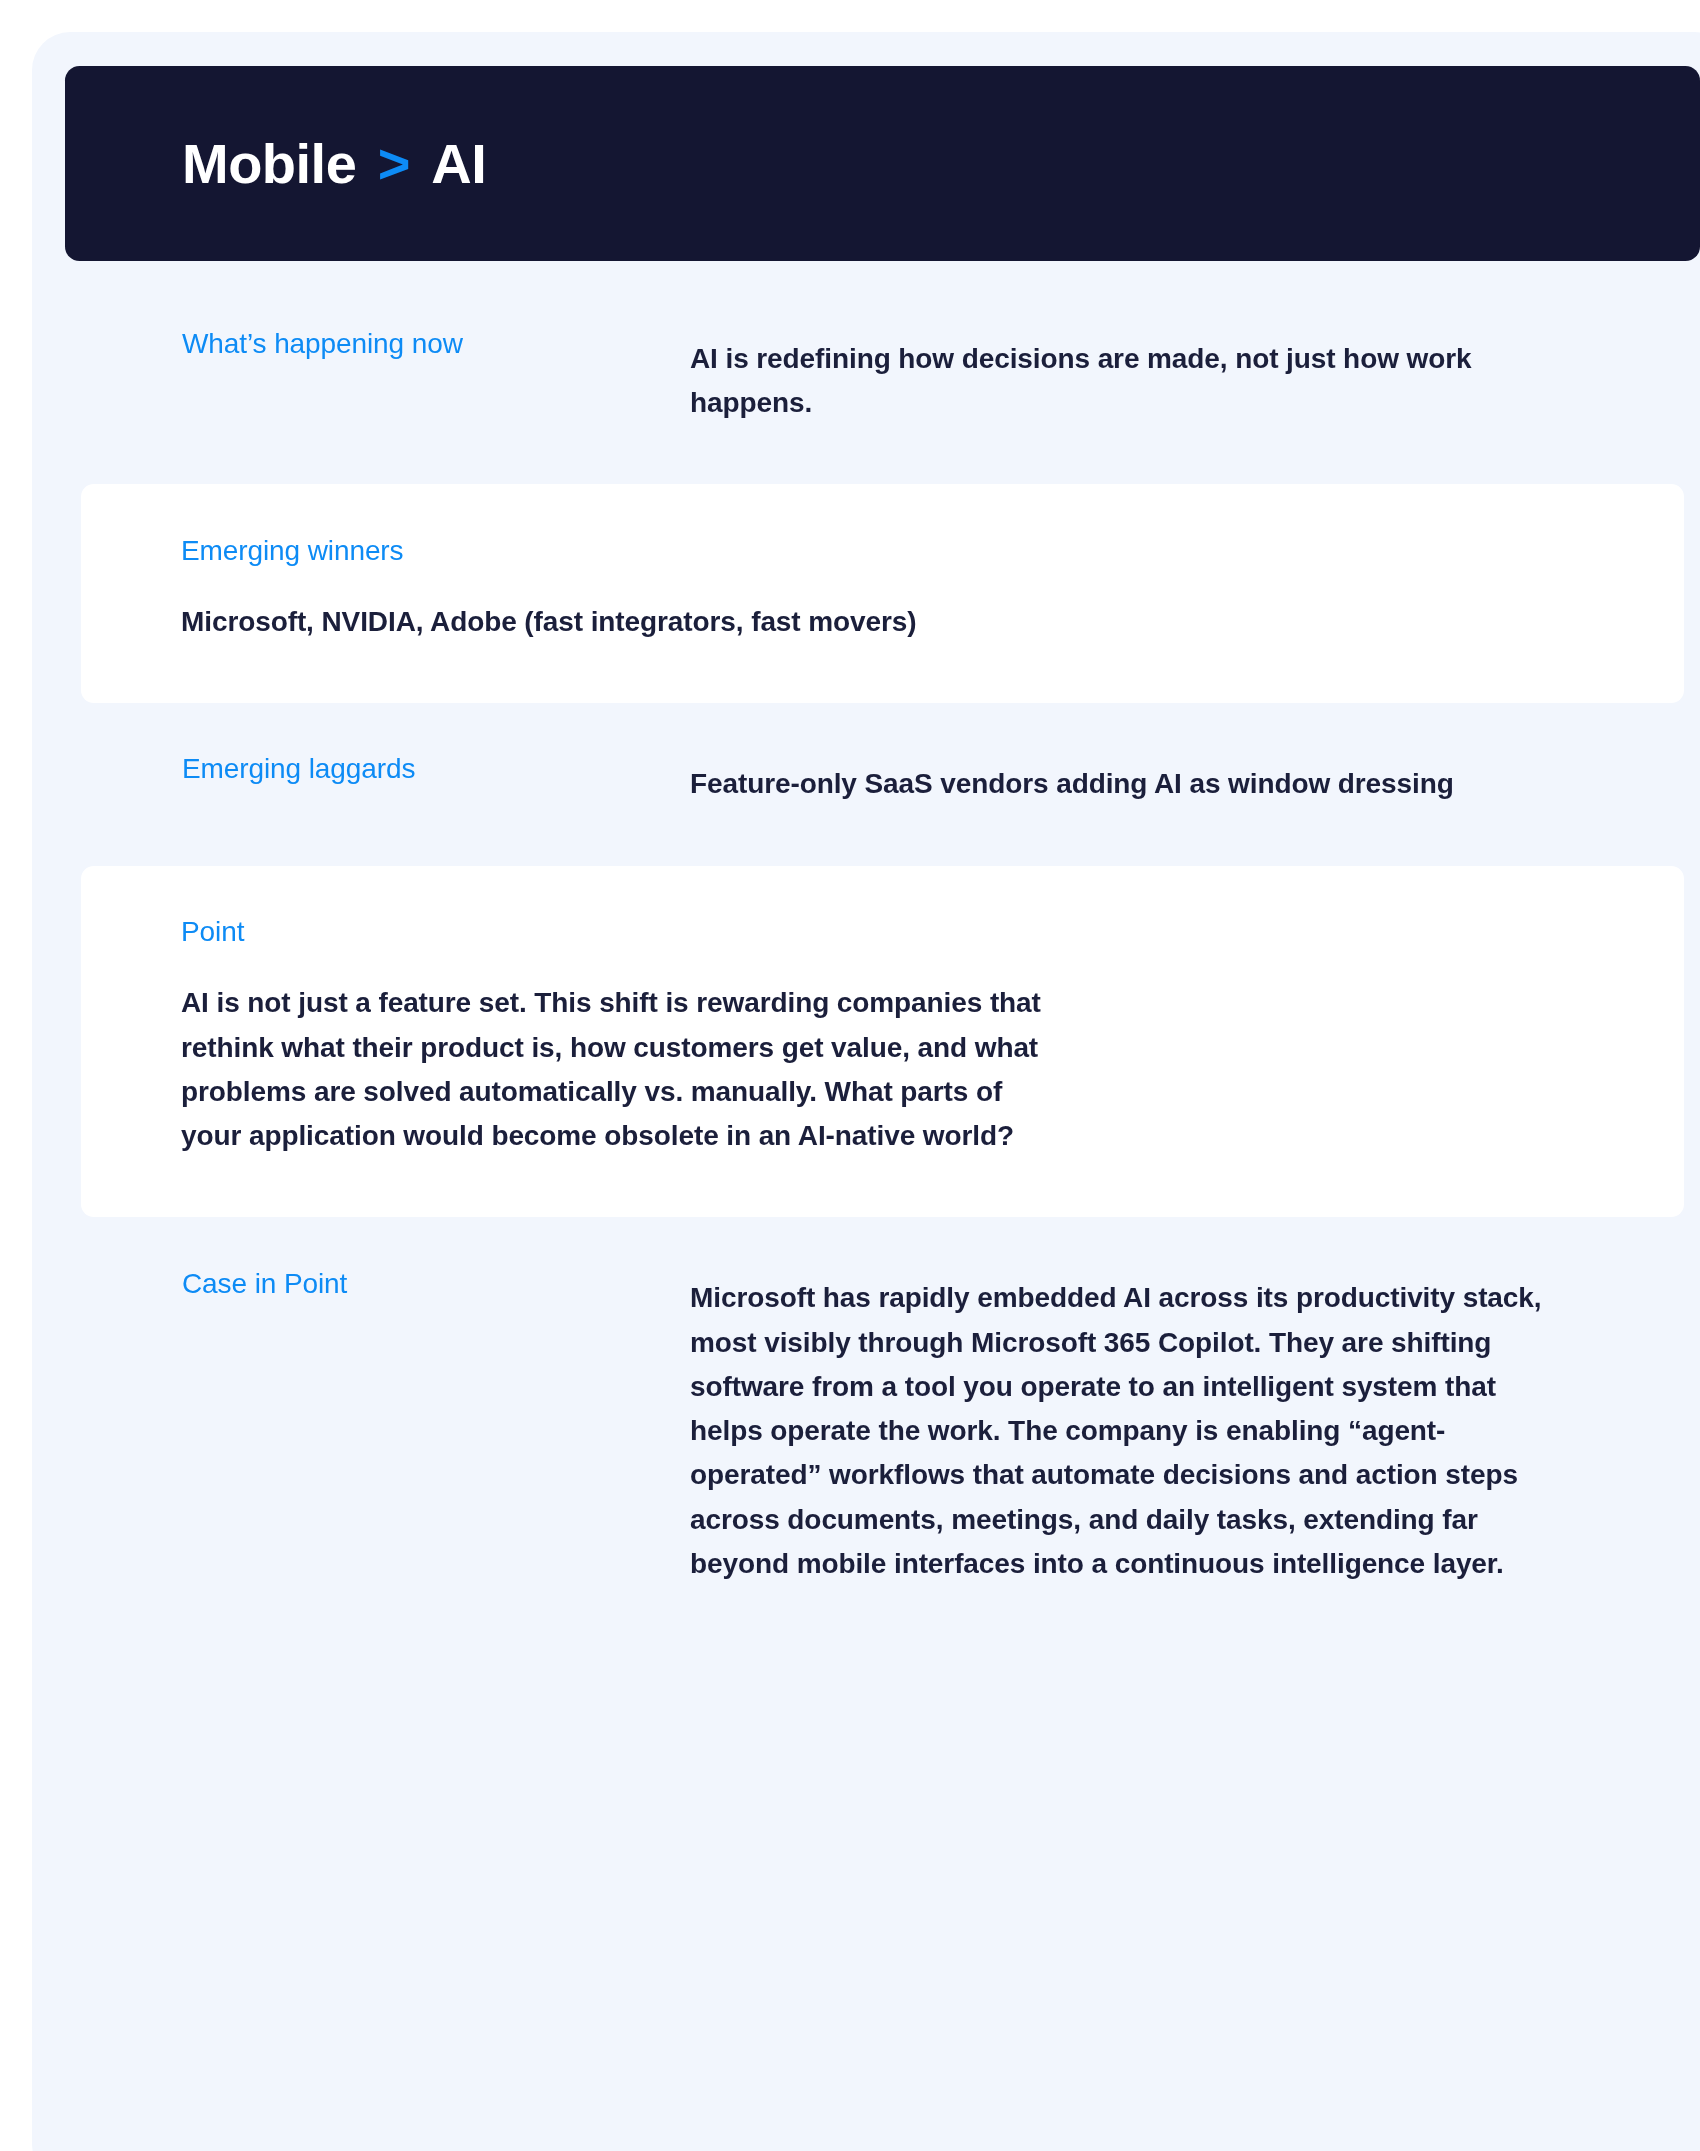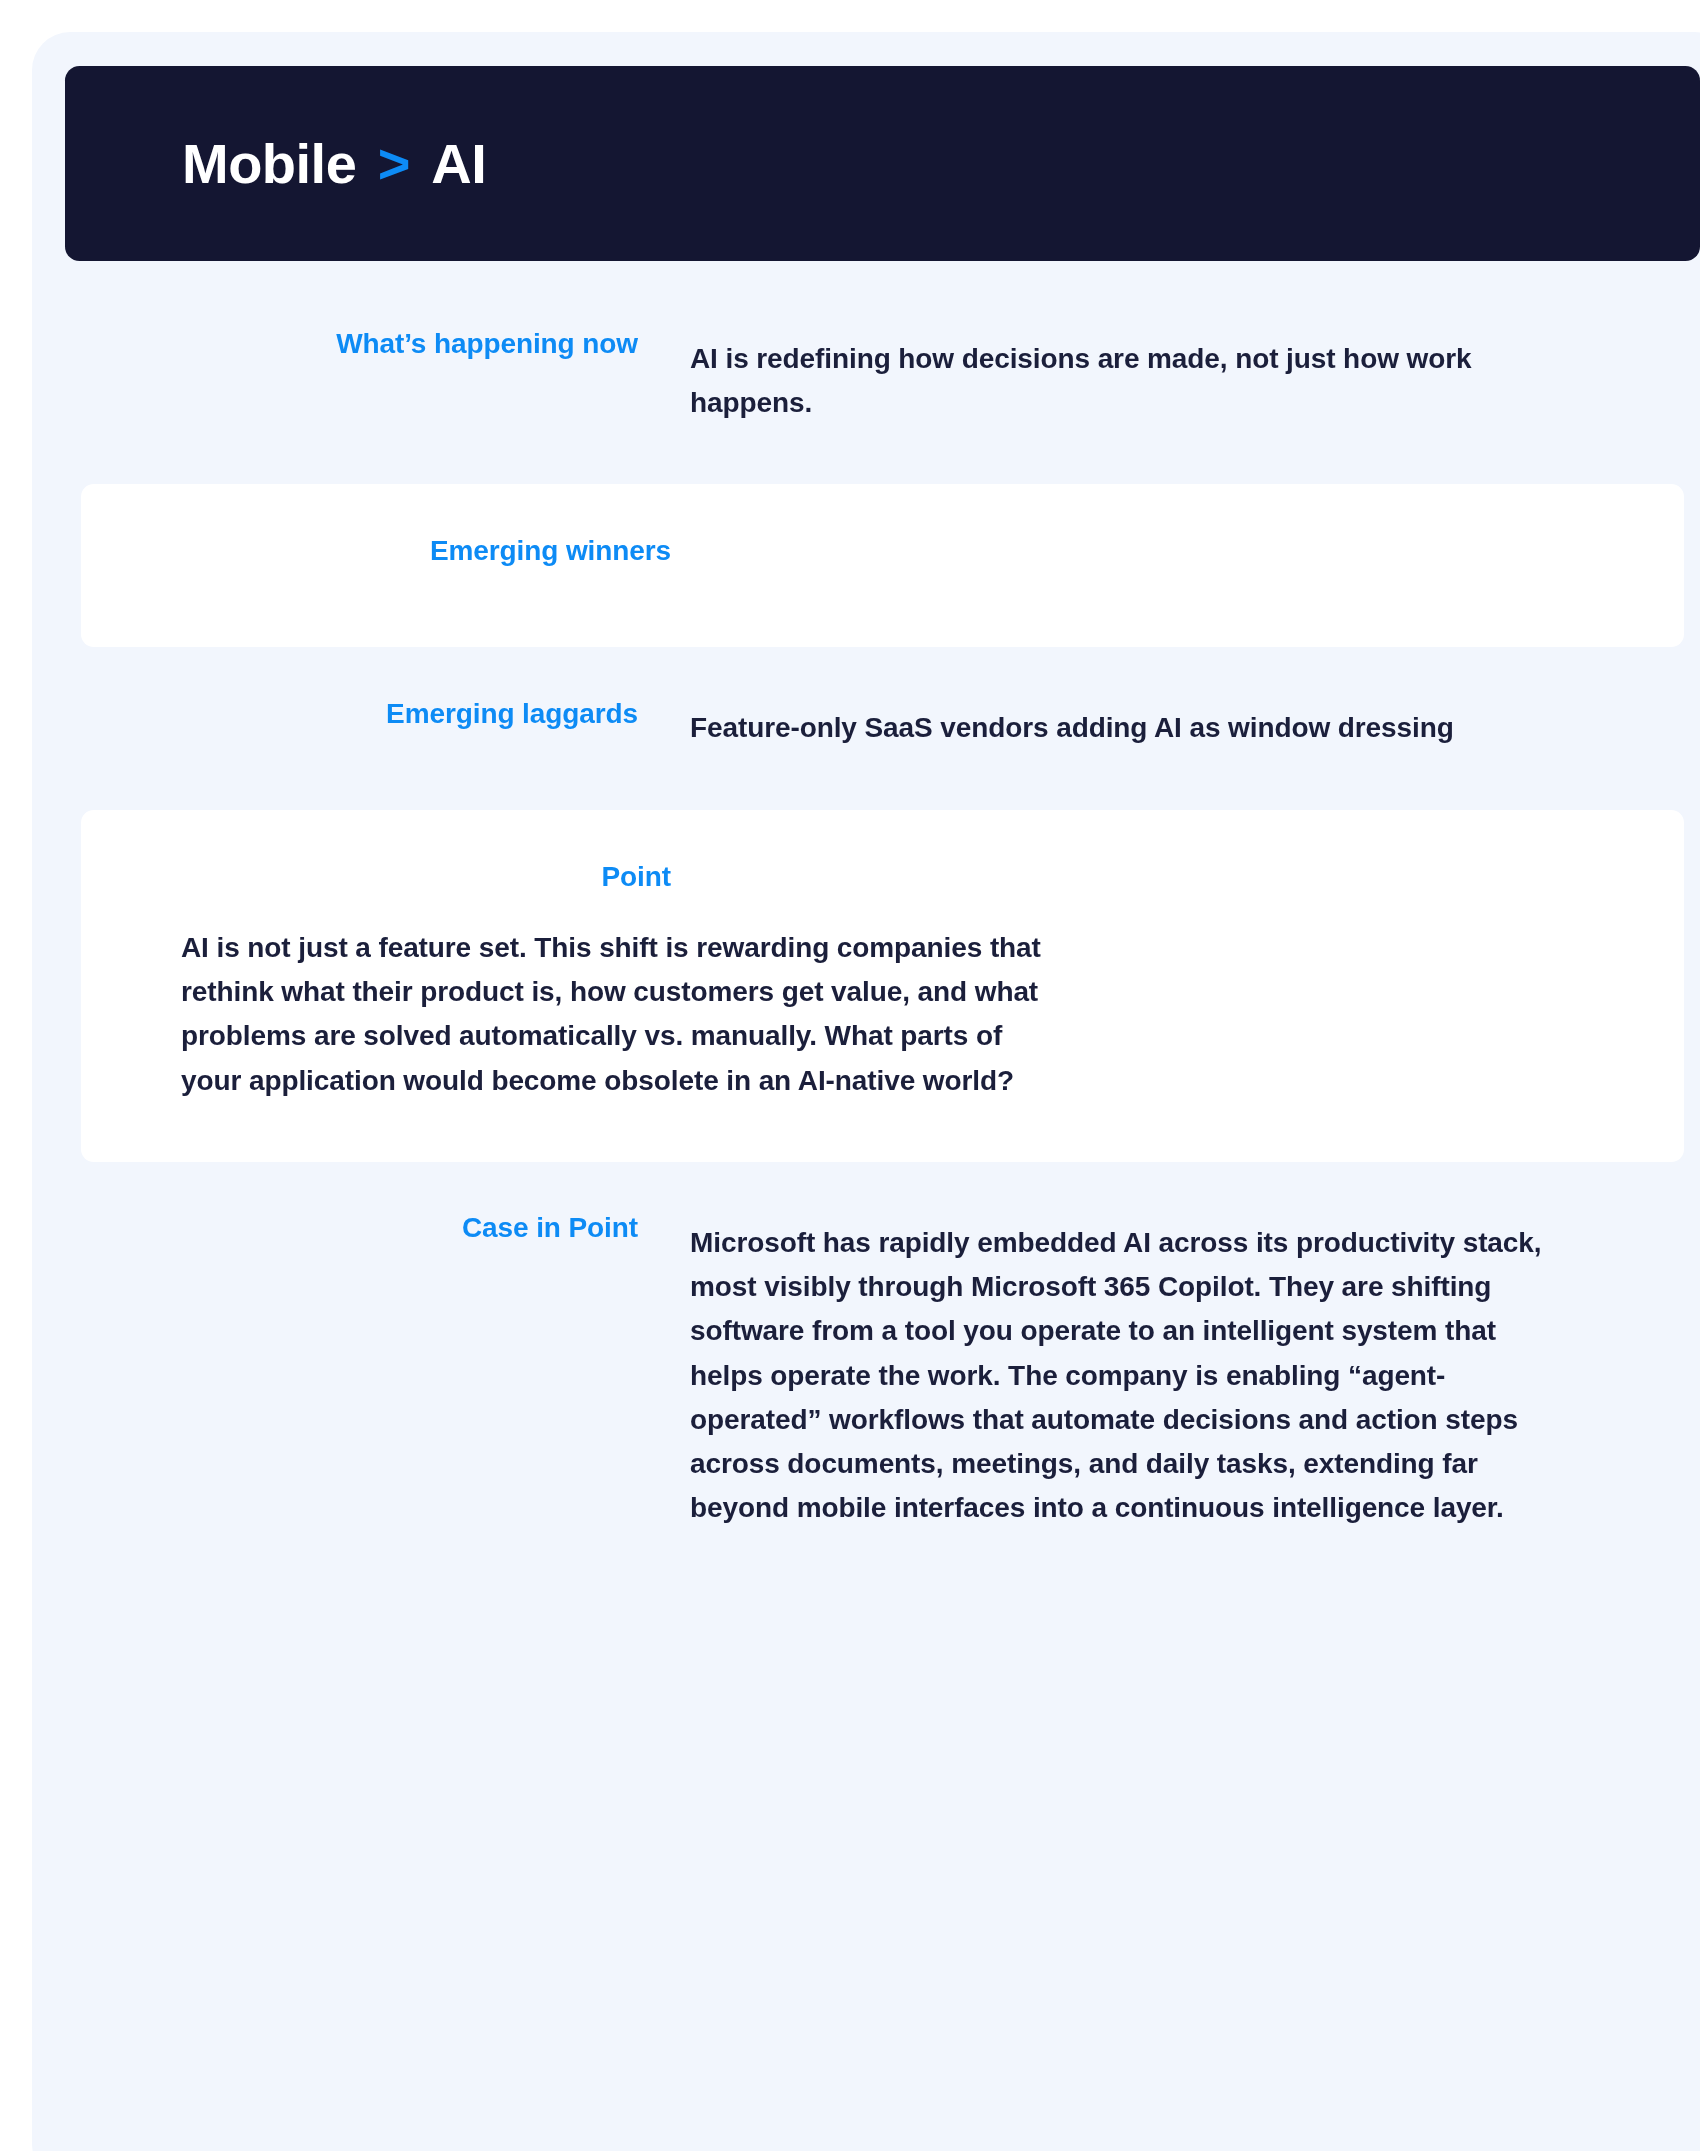--- a/index.html
+++ b/index.html
@@ -84,25 +84,24 @@
     padding-right: 18px;
     flex-direction: column;
   }
 
   .row-label {
     flex: 0 0 auto;
     width: 508px;
     padding-right: 36px;
     color: #0d8bf5;
     font-size: 28px;
-    font-weight: 700;
+    font-weight: 400;
     line-height: 1.25;
     letter-spacing: -0.1px;
     padding-top: 5.4px;
-    text-align: right;
   }
 
   .row.plain .row-label {
     width: 542px;
   }
 
   .row-body {
     flex: 1 1 auto;
     max-width: 914px;
     color: #1b1f3b;
@@ -130,20 +129,21 @@
 
   <div class="rows">
 
     <div class="row tinted">
       <div class="row-label">What’s happening now</div>
       <div class="row-body">AI is redefining how decisions are made, not just how work happens.</div>
     </div>
 
     <div class="row plain">
       <div class="row-label">Emerging winners</div>
+      <div class="row-body">Microsoft, NVIDIA, Adobe (fast integrators, fast movers)</div>
     </div>
 
     <div class="row tinted">
       <div class="row-label">Emerging laggards</div>
       <div class="row-body">Feature-only SaaS vendors adding AI as window dressing</div>
     </div>
 
     <div class="row plain">
       <div class="row-label">Point</div>
       <div class="row-body spaced">AI is not just a feature set. This shift is rewarding companies that rethink what their product is, how customers get value, and what problems are solved automatically vs. manually. What parts of your application would become obsolete in an AI-native world?</div>

